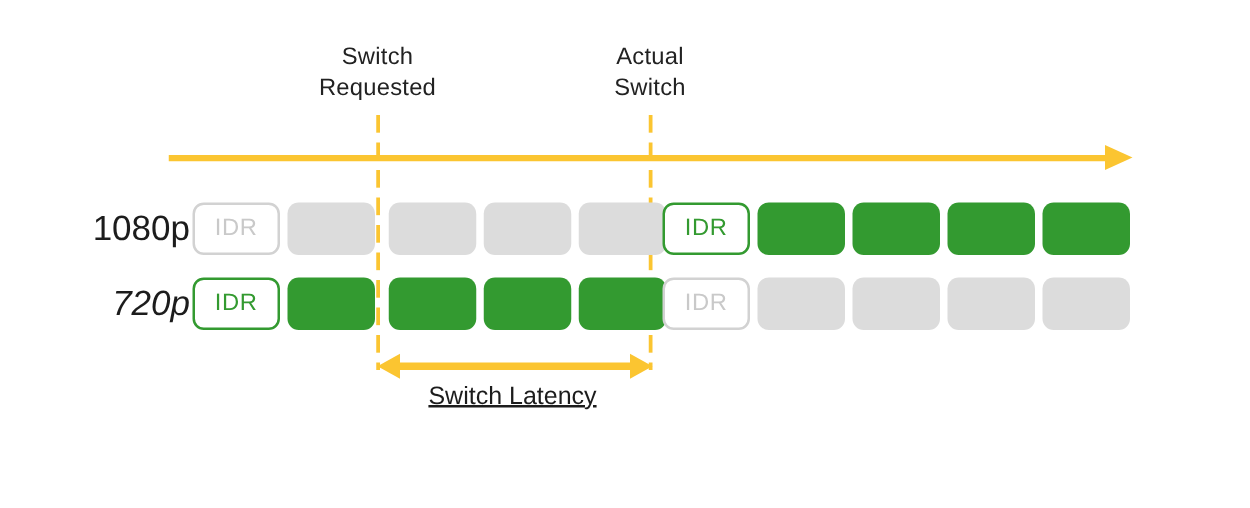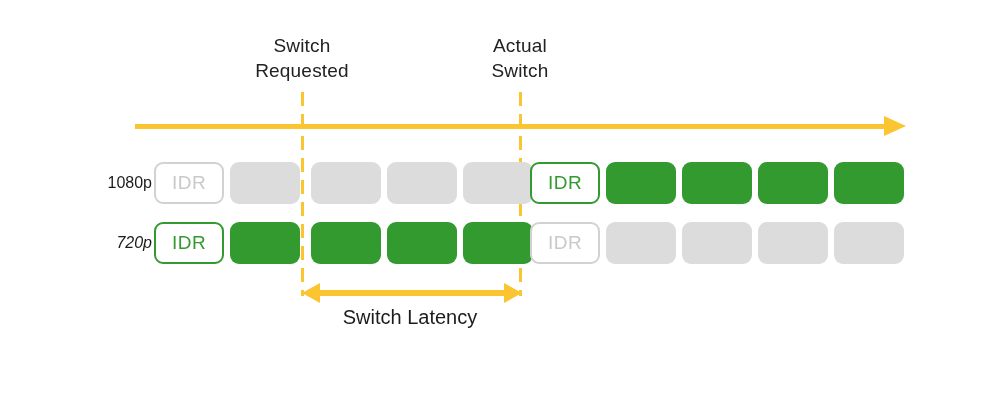--- a/index.html
+++ b/index.html
@@ -75,21 +75,21 @@
   #row-720p  { top: 222px; }
 
   .row-label {
     position: absolute;
     right: 0;
     top: 0;
     width: 80px;
     height: 42px;
     line-height: 42px;
     text-align: right;
-    font-size: 16px;
+    font-size: 28px;
     color: #1c1c1c;
   }
   #row-label-1080p { left: 72px; }
   #row-label-720p  { left: 72px; font-style: italic; }
 
   .segments {
     position: absolute;
     left: 154px;
     top: 0;
     height: 42px;
@@ -137,20 +137,21 @@
   #latency-arrow-left  { left: 302px; border-right: 18px solid var(--mk); }
   #latency-arrow-right { left: 504px; border-left: 18px solid var(--mk); }
   #latency-caption {
     position: absolute;
     left: 265px;
     top: 26px;
     width: 290px;
     text-align: center;
     font-size: 20px;
     color: #1c1c1c;
+    text-decoration: underline;
   }
 
   
   #brand-logo {
     position: absolute;
     left: 806px;
     top: 348px;
     display: flex;
     align-items: center;
   }

